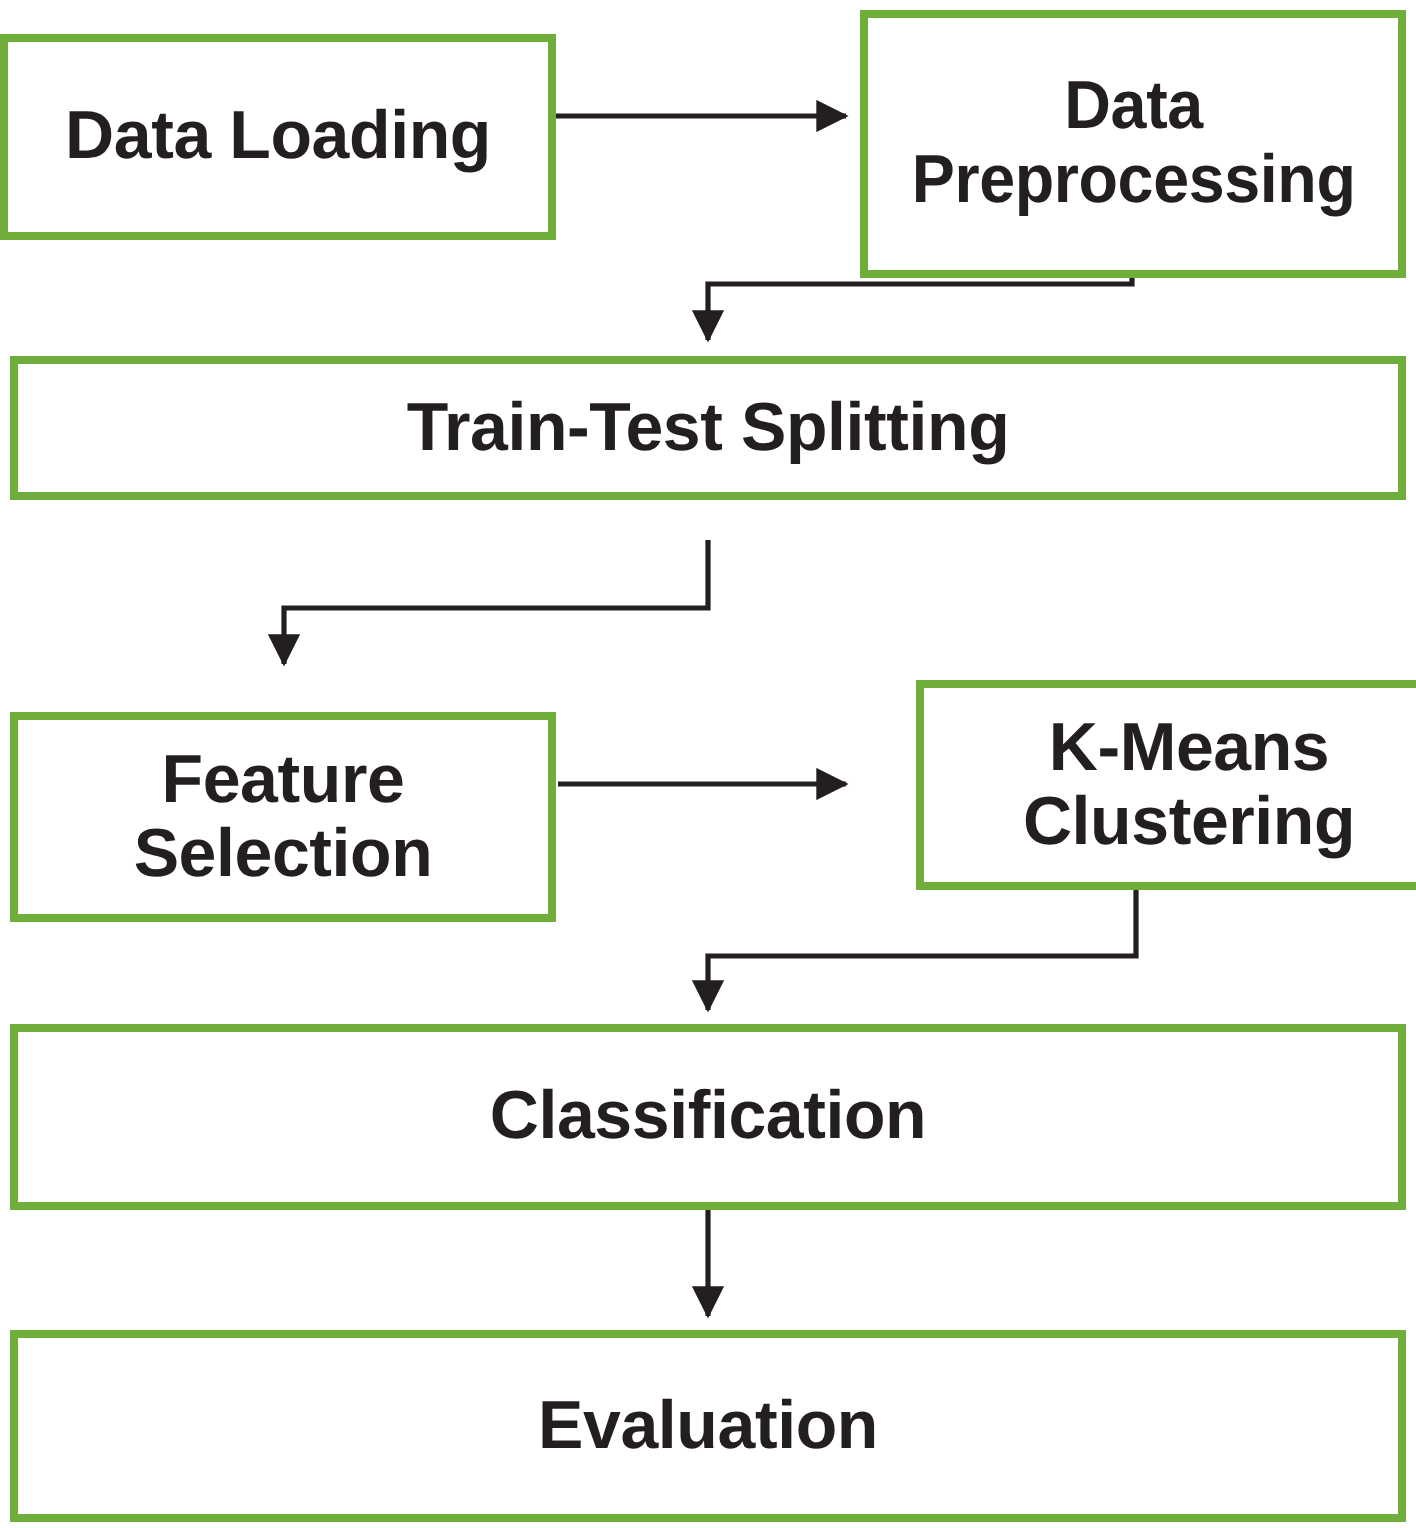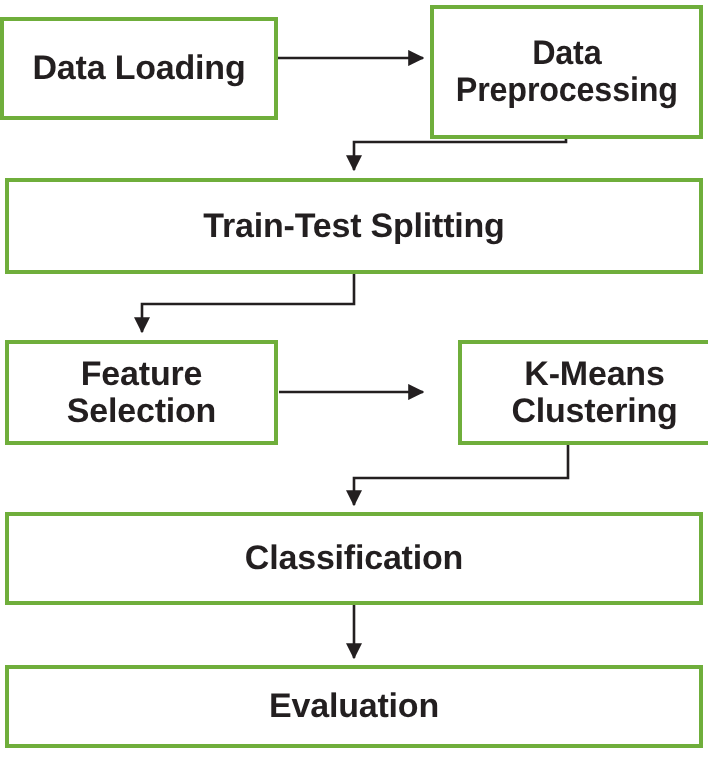--- a/index.html
+++ b/index.html
@@ -32,25 +32,25 @@
     font-weight: bold;
     color: #231f20;
     line-height: 1.08;
     letter-spacing: -0.2px;
     white-space: pre-line;
     text-rendering: geometricPrecision;
   }
   
   #node-data-loading       { left: 0;   top: 7px;   width: 278px; height: 103px; margin-top: 10px; }
   #node-data-preprocessing { left: 430px; top: 5px;   width: 273px; height: 134px; }
-  #node-train-test         { left: 5px;   top: 178px; width: 698px; height: 96px;  }
-  #node-feature-selection  { left: 5px;   top: 340px; width: 273px; height: 105px; }
+  #node-train-test         { left: 5px;   top: 178px; width: 698px; height: 72px;  }
+  #node-feature-selection  { left: 5px;   top: 356px; width: 273px; height: 105px; }
   #node-kmeans             { left: 430px; top: 340px; width: 273px; height: 105px; margin-left: 28px; }
   #node-classification     { left: 5px;   top: 512px; width: 698px; height: 93px;  }
-  #node-evaluation         { left: 5px;   top: 665px; width: 698px; height: 83px;  }
+  #node-evaluation         { left: 5px;   top: 665px; width: 698px; height: 96px;  }
 
   #node-data-loading .node-label       { font-size: 34px; }
   #node-data-preprocessing .node-label { font-size: 34px; transform: scaleX(0.95); }
   #node-train-test .node-label         { font-size: 34px; }
   #node-feature-selection .node-label  { font-size: 34px; }
   #node-kmeans .node-label             { font-size: 34px; }
   #node-classification .node-label     { font-size: 34px; }
   #node-evaluation .node-label         { font-size: 34px; }
 
   #connectors {

